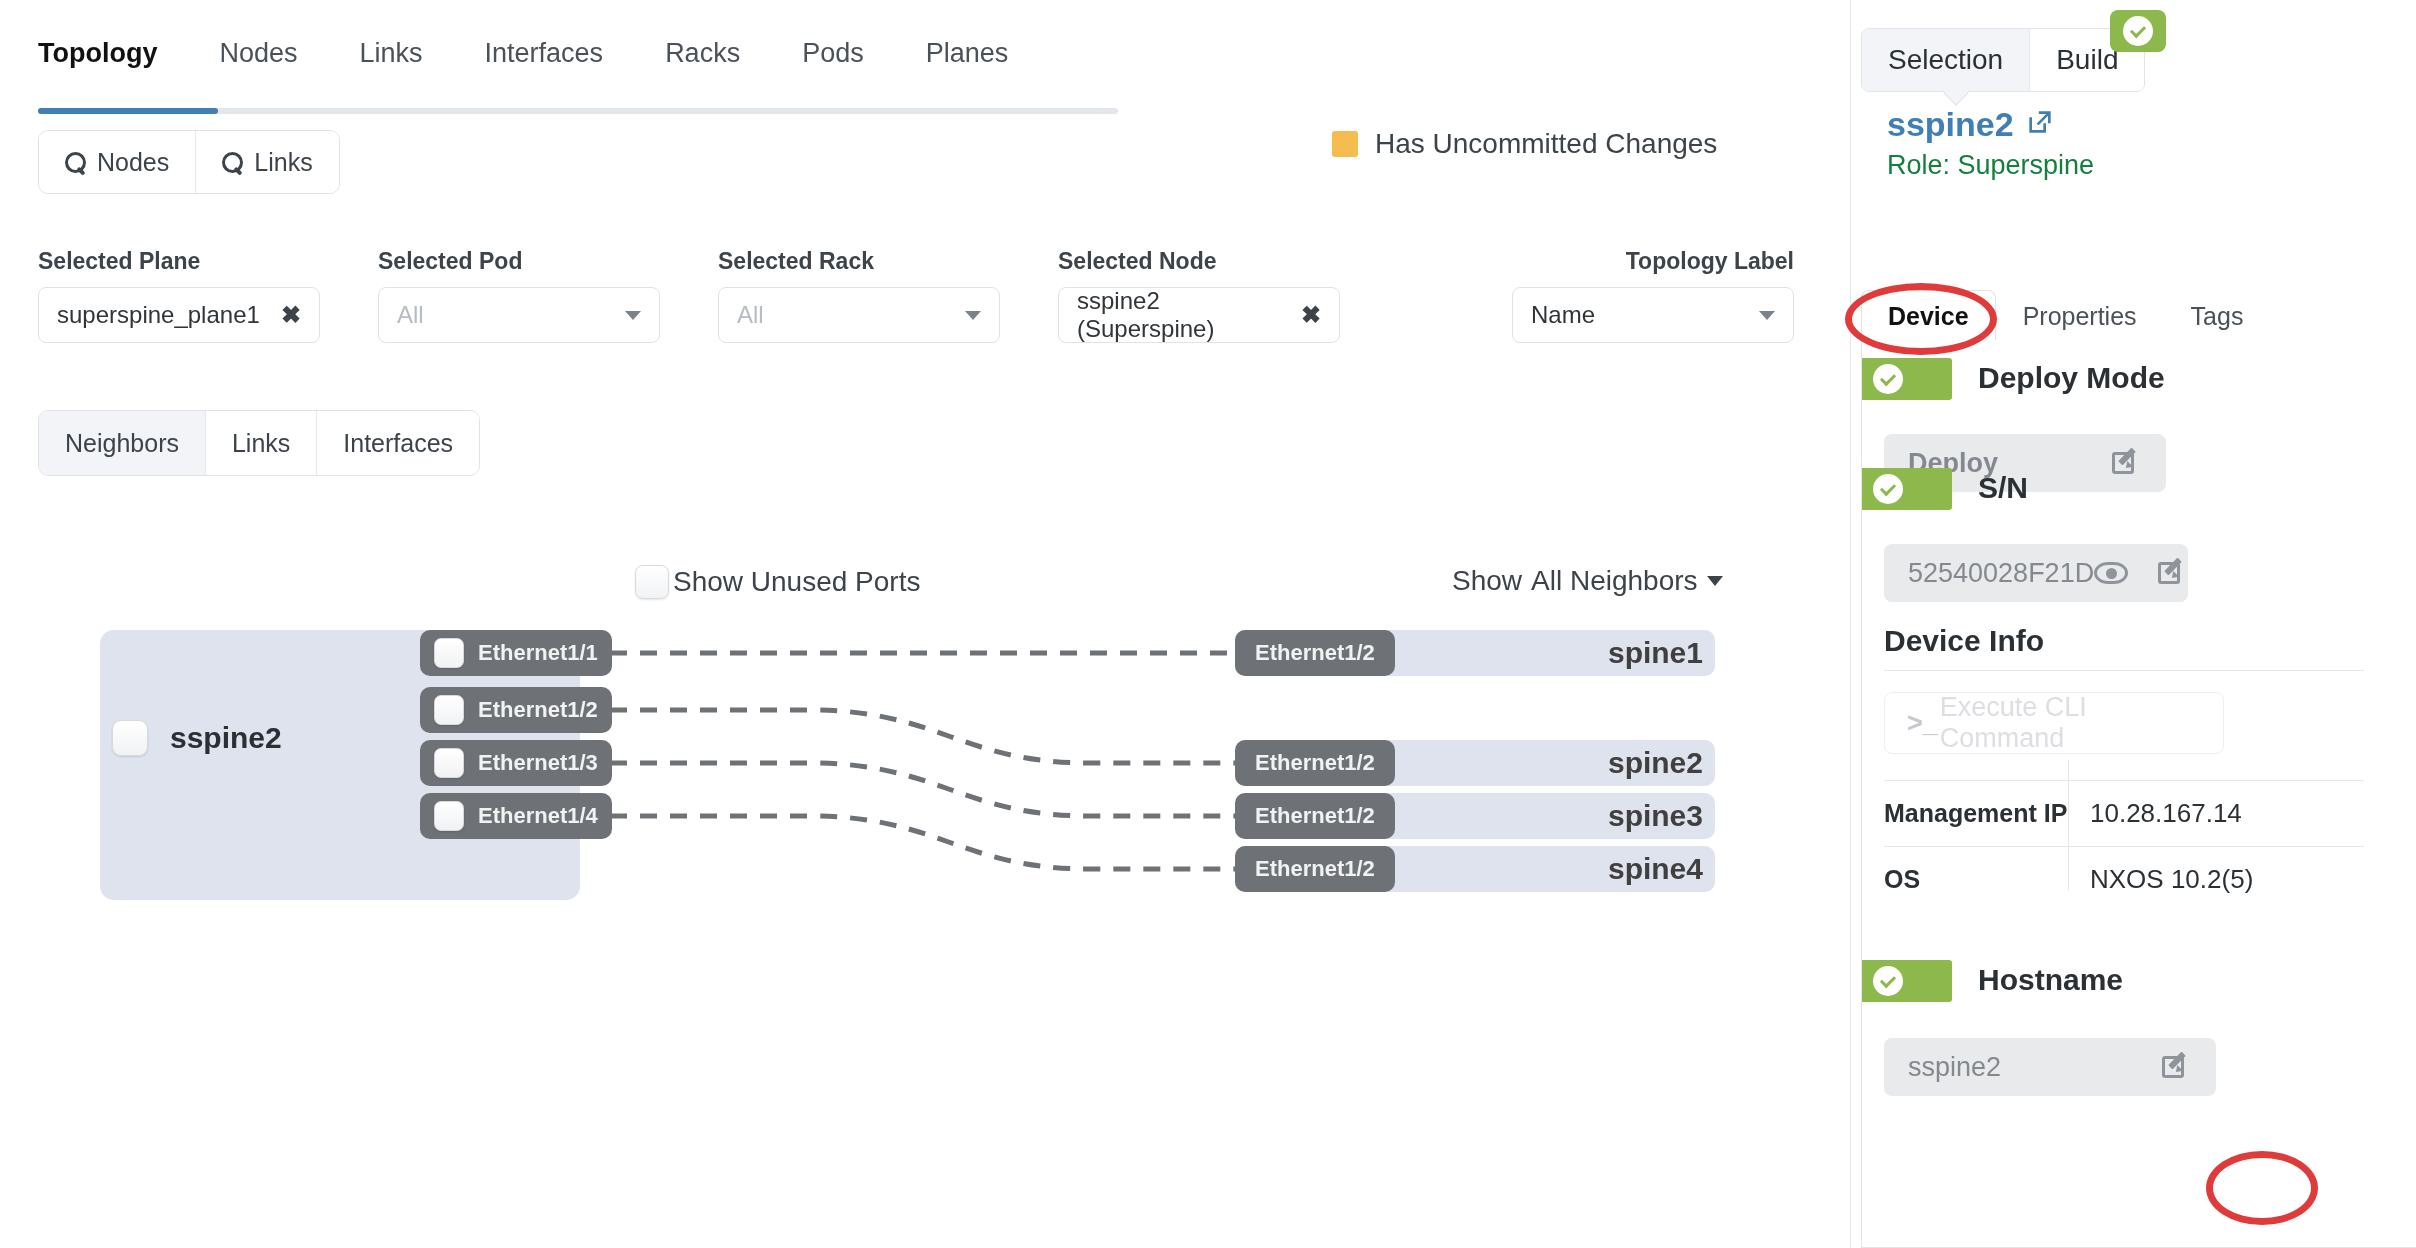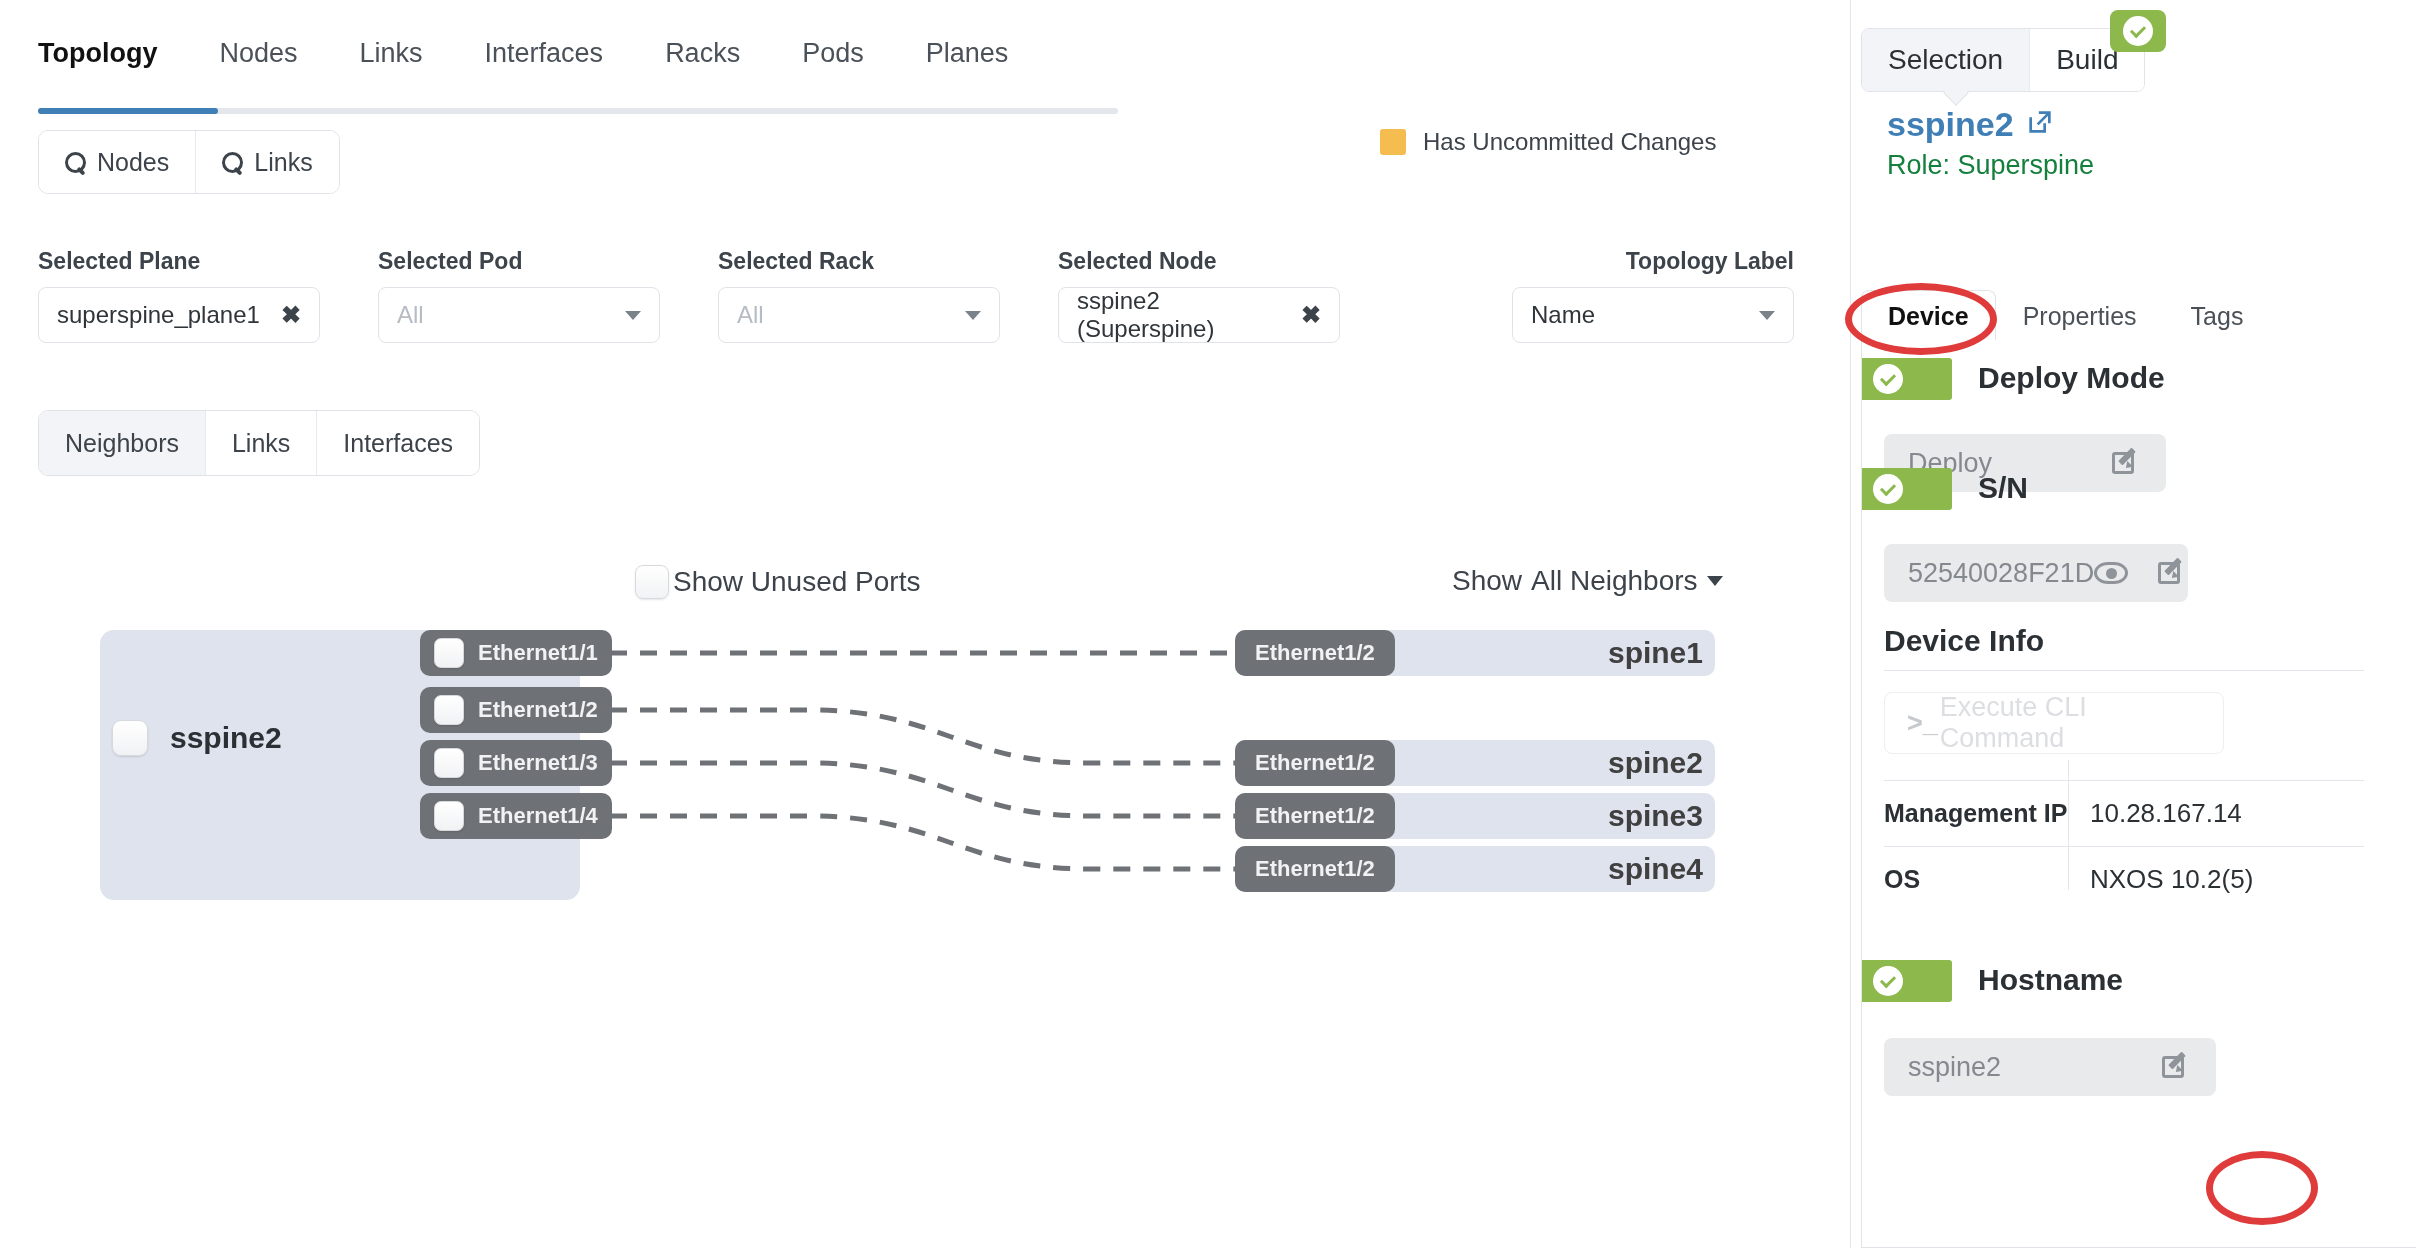--- a/index.html
+++ b/index.html
@@ -58,23 +58,23 @@
     width:15px; height:15px; border:3.5px solid #3c434a; border-radius:50%;
   }
   .mag::after {
     content:""; position:absolute; left:13px; top:14px;
     width:9px; height:3.5px; background:#3c434a; border-radius:2px;
     transform:rotate(45deg); transform-origin:left center;
   }
 
   
   #legend-uncommitted {
-    position:absolute; left:1380px; top:128px;
+    position:absolute; left:1332px; top:128px;
     display:flex; align-items:center; gap:17px;
-    font-size:24px; color:#3c434a;
+    font-size:28px; color:#3c434a;
   }
   #legend-swatch { width:26px; height:26px; background:#f5bd4f; border-radius:3px; }
 
   
   .filter-col { position:absolute; top:248px; }
   .filter-label {
     font-size:23px; font-weight:bold; color:#3c434a; margin-bottom:12px;
     white-space:nowrap;
   }
   .filter-box {
@@ -472,21 +472,21 @@
 
   <div id="detail-body">
 
     <div class="ribbon" style="left:-38px; top:18px;">
       <div class="flag">
         <span class="check-circle"></span>
       </div>
 
       <div class="rtitle">Deploy Mode</div>
     </div>
-    <div class="ro-field" style="left:22px; top:94px; width:282px;">
+    <div class="ro-field" style="left:22px; top:94px; width:282px;font-weight:bold;">
       <span>Deploy</span>
       <span class="acts">
         <span class="icon-pencil">
             <span class="sq"></span>
             <span class="pen"></span>
             <span class="pentip"></span>
           </span>
       </span>
     </div>
 

